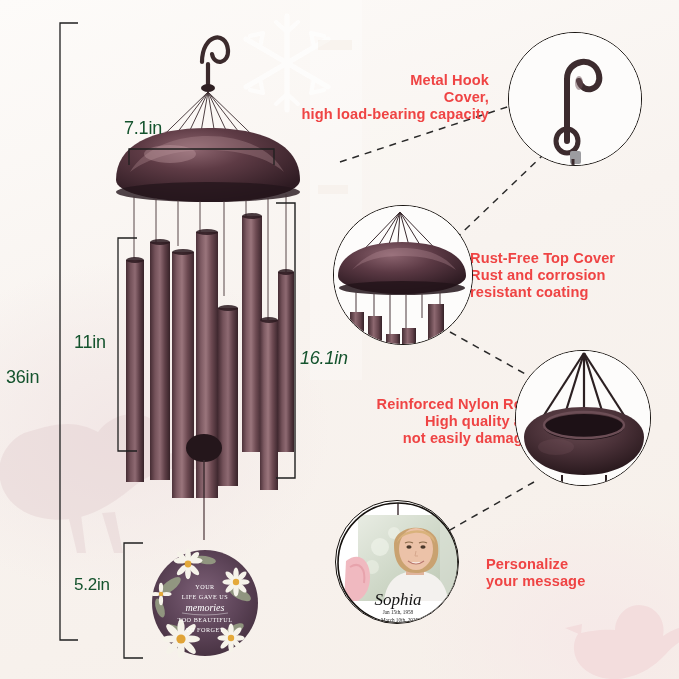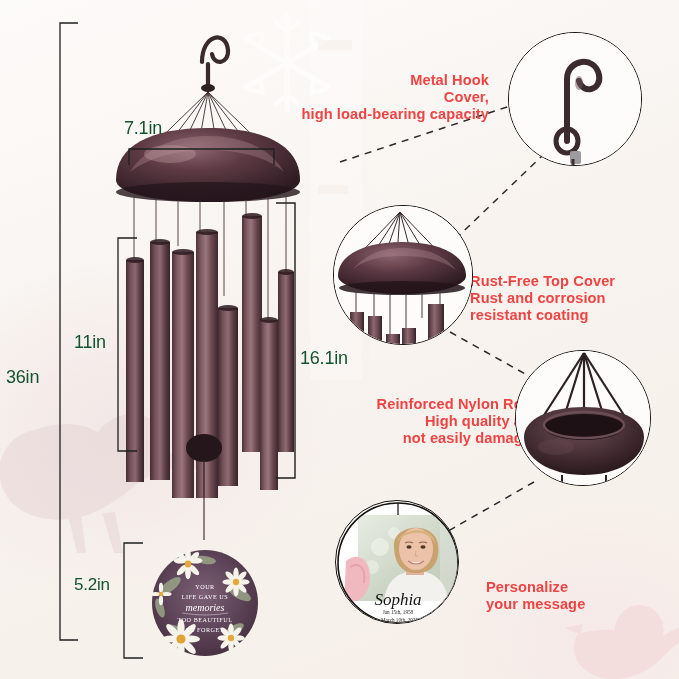--- a/index.html
+++ b/index.html
@@ -21,21 +21,21 @@
       linear-gradient(160deg,#fdfbf9 0%,#f8f3ef 45%,#f6efe9 100%);
   }
   .wm{position:absolute;opacity:.55;}
   .wm svg{display:block;}
 
   
   .callout{position:absolute;color:#ef4444;font-weight:700;line-height:1.18;
            font-size:14.6px;letter-spacing:.1px;}
   .callout .l{display:block;white-space:nowrap;}
   .ta-r{text-align:right;}
-  .ta-l{text-align:left;margin-top:23px;}
+  .ta-l{text-align:left;}
 
   
   .dim{position:absolute;color:#14532d;font-size:18px;font-weight:400;
        letter-spacing:-.2px;white-space:nowrap;}
   .dim.sm{font-size:17px;text-align:center;}
 
   
   .brk{position:absolute;}
   .brk svg{display:block;overflow:visible;}
 
@@ -297,21 +297,21 @@
       <path d="M21 1 L2 1 L2 214 L21 214" stroke="#1f1f1f" stroke-width="1.3" fill="none"></path>
     </svg>
   </div>
   <div class="dim" style="left:74px;top:332px;">11in</div>
 
   <div class="brk" style="left:274px;top:202px;">
     <svg width="24" height="278">
       <path d="M2 1 L21 1 L21 276 L2 276" stroke="#1f1f1f" stroke-width="1.4" fill="none"></path>
     </svg>
   </div>
-  <div class="dim" style="left:300px;top:348px;">16.1in</div>
+  <div class="dim" style="left:300px;top:348px;font-style:italic;">16.1in</div>
 
   <div class="brk" style="left:122px;top:542px;">
     <svg width="22" height="118">
       <path d="M21 1 L2 1 L2 116 L21 116" stroke="#1f1f1f" stroke-width="1.3" fill="none"></path>
     </svg>
   </div>
   <div class="dim sm" style="left:74px;top:575px;">5.2in</div>
 
   <div class="dash" style="left:340px;top:100px;">
     <svg width="190" height="70">

